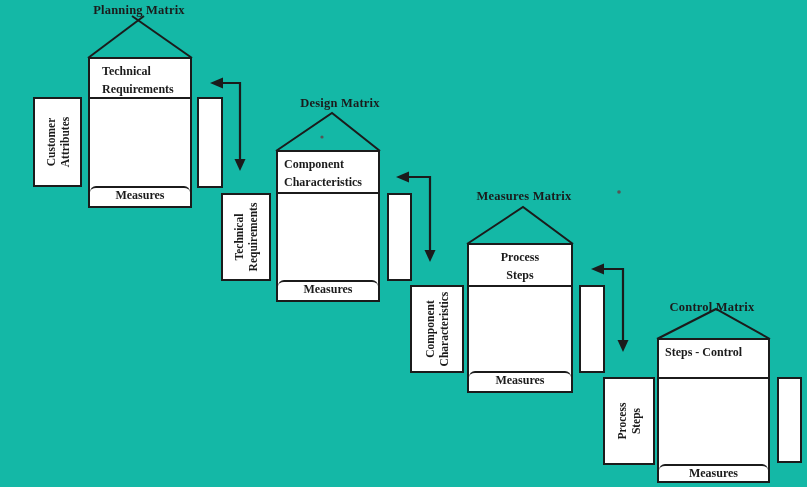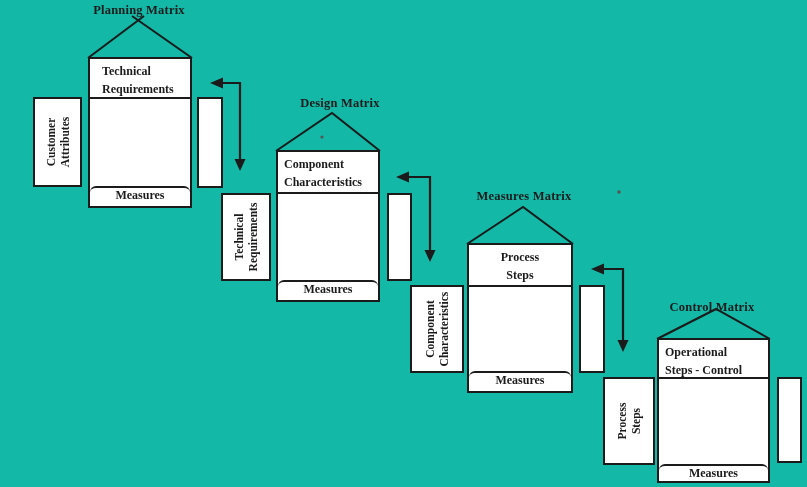--- a/index.html
+++ b/index.html
@@ -137,21 +137,20 @@
       <div>Component</div>
       <div>Characteristics</div>
     </div>
   </div>
   <div class="sidebox" style="left:579px;top:285px;width:26px;height:88px"></div>
 
   <div class="mtitle" style="left:652px;top:300px;width:120px">Control Matrix</div>
 
   <div class="house" style="left:657px;top:338px;width:113px;height:145px">
     <div class="hhead padL6" style="height:39px">
-      <div>Operational</div>
       <div>Steps - Control</div>
     </div>
     <div class="hbody"></div>
     <div class="hmeas" style="height:17px">
       <span>Measures</span>
     </div>
   </div>
 
   <div class="sidebox" style="left:603px;top:377px;width:52px;height:88px">
     <div class="vtext">

